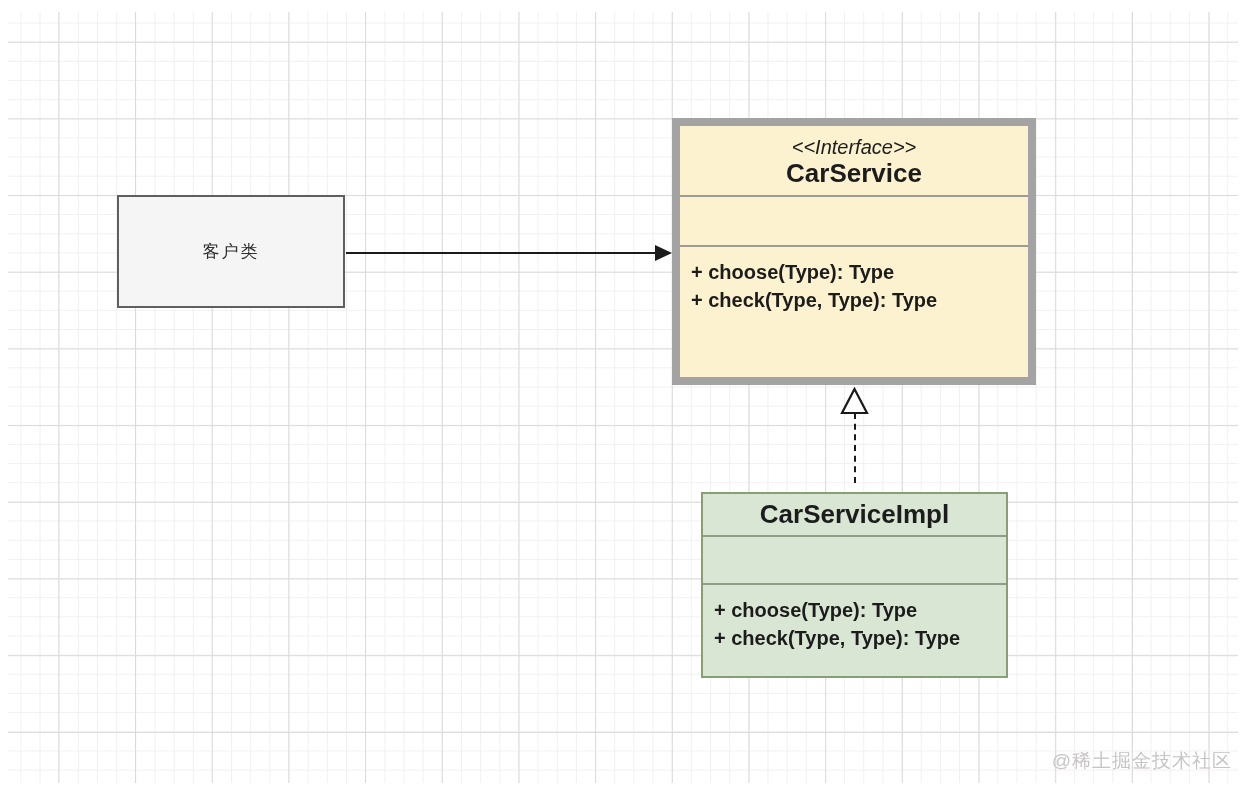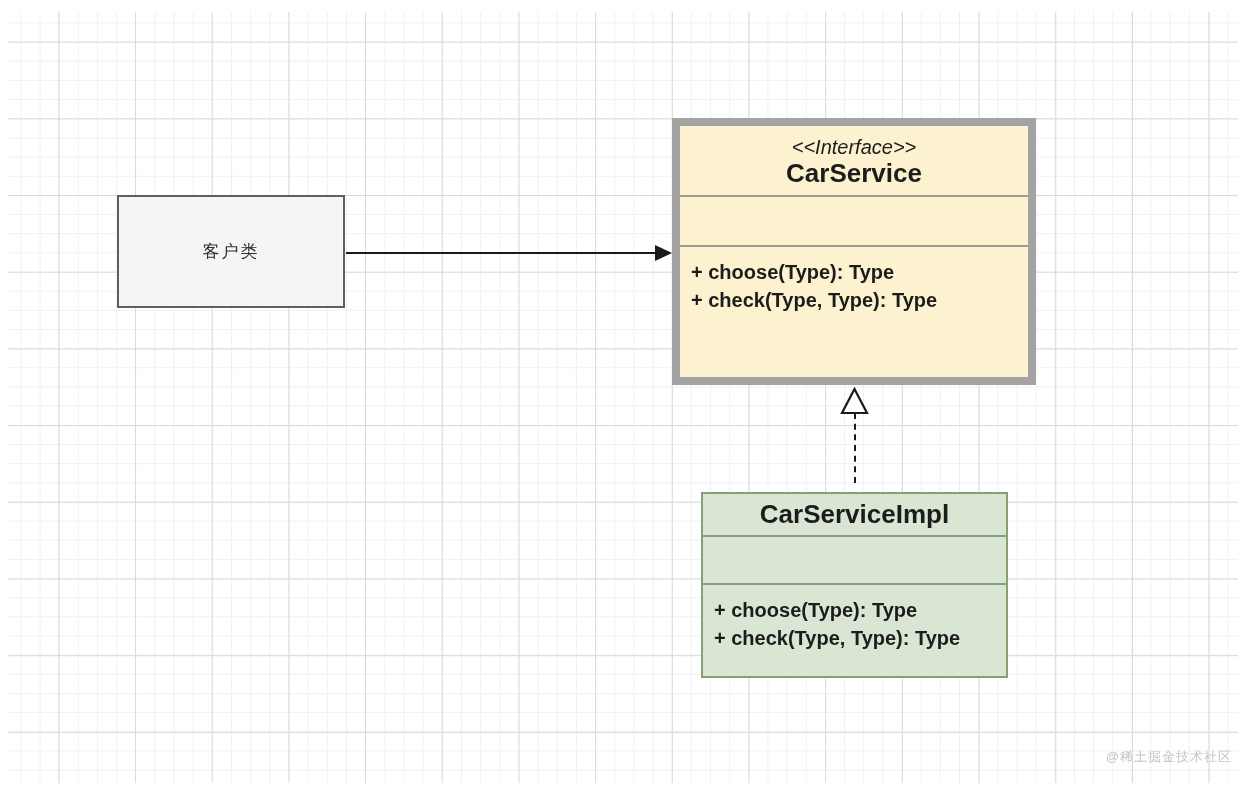--- a/index.html
+++ b/index.html
@@ -139,21 +139,21 @@
   }
   .impl-fields {
     height: 48px;
     border-bottom: 2px solid #8d9c85;
   }
 
   
   .watermark {
     position: absolute;
     right: 18px; top: 748px;
-    font-size: 13px;
+    font-size: 19px;
     color: #c7c5c3;
     letter-spacing: 1px;
     margin-left: 33px;
   }
 </style>
 </head>
 <body>
 
 <div class="stage">
 

